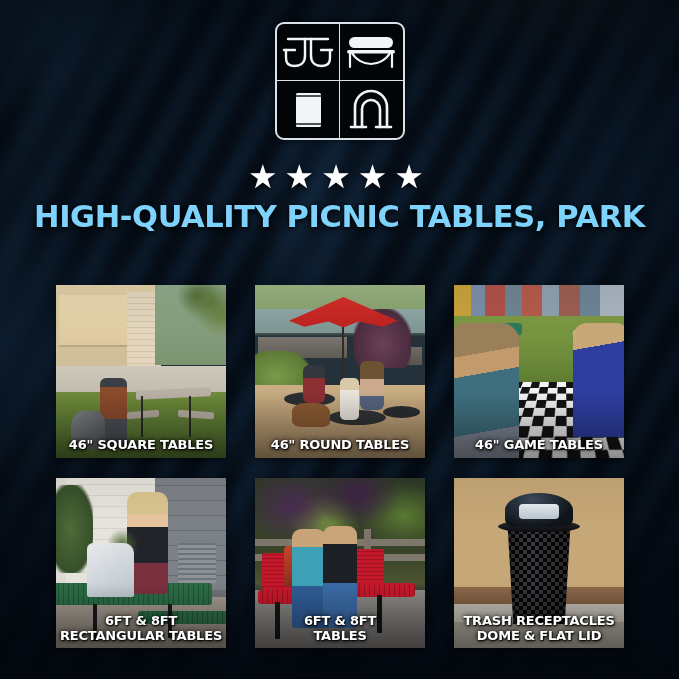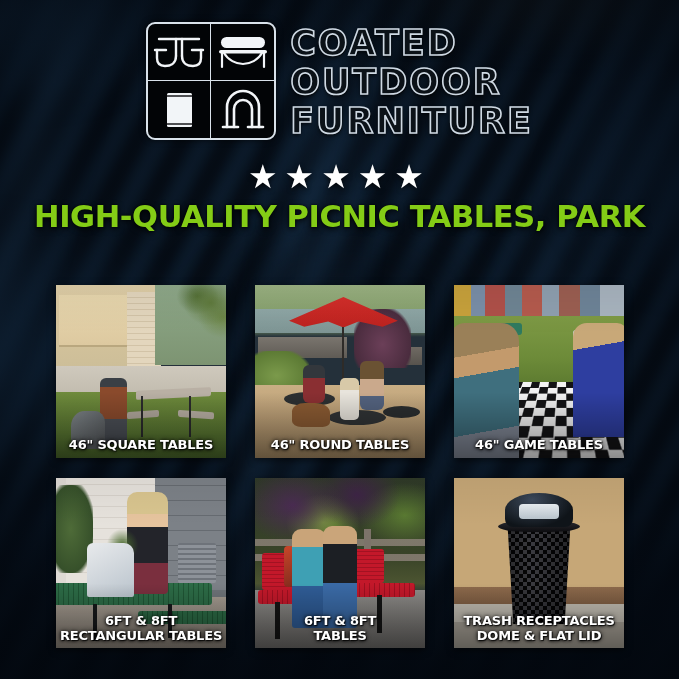--- a/index.html
+++ b/index.html
@@ -113,21 +113,21 @@
     letter-spacing:7px;
     line-height:38px;
     text-shadow:0 2px 5px rgba(0,0,0,.8);
   }
   .stars span{ display:inline-block; }
 
   
   .headline{
     position:absolute; left:28px; right:28px; top:200px;
     text-align:center;
-    color:#84cc16;
+    color:#7dd3fc;
     font-family:"DejaVu Sans", sans-serif;
     font-weight:700;
     font-size:30.5px;
     line-height:33px;
     letter-spacing:-0.4px;
     text-shadow:0 2px 6px rgba(0,0,0,.9), 0 0 2px rgba(0,0,0,.9);
     white-space:nowrap;
   }
   .headline .l2{ letter-spacing:-0.2px; }
 
@@ -379,25 +379,20 @@
           <g fill="none" stroke="#f2f5f8" stroke-width="2.6" stroke-linecap="round">
             <path d="M8 38 L8 18 A16 16 0 0 1 40 18 L40 38"></path>
             <path d="M15 38 L15 20 A9 9 0 0 1 33 20 L33 38"></path>
             <line x1="4" y1="38" x2="19" y2="38"></line>
             <line x1="29" y1="38" x2="44" y2="38"></line>
           </g>
         </svg>
       </div>
     </div>
 
-    <div class="logo-text">
-      <div class="logo-line">COATED</div>
-      <div class="logo-line">OUTDOOR</div>
-      <div class="logo-line">FURNITURE</div>
-    </div>
   </div>
 
   <div class="stars">
     <span>★★★★★</span>
   </div>
 
   <div class="headline">
     <div class="l1">HIGH-QUALITY PICNIC TABLES, PARK</div>
   </div>
 

